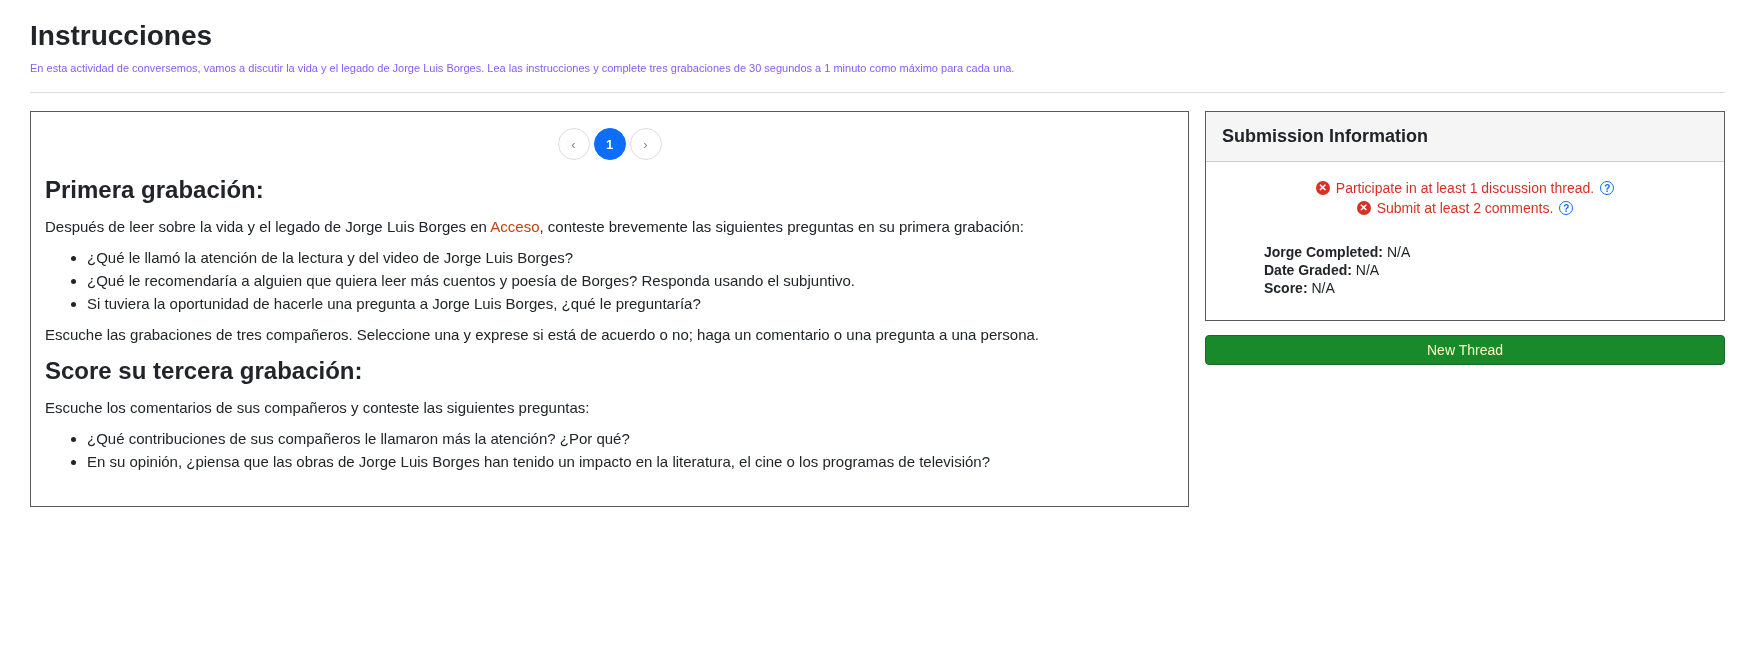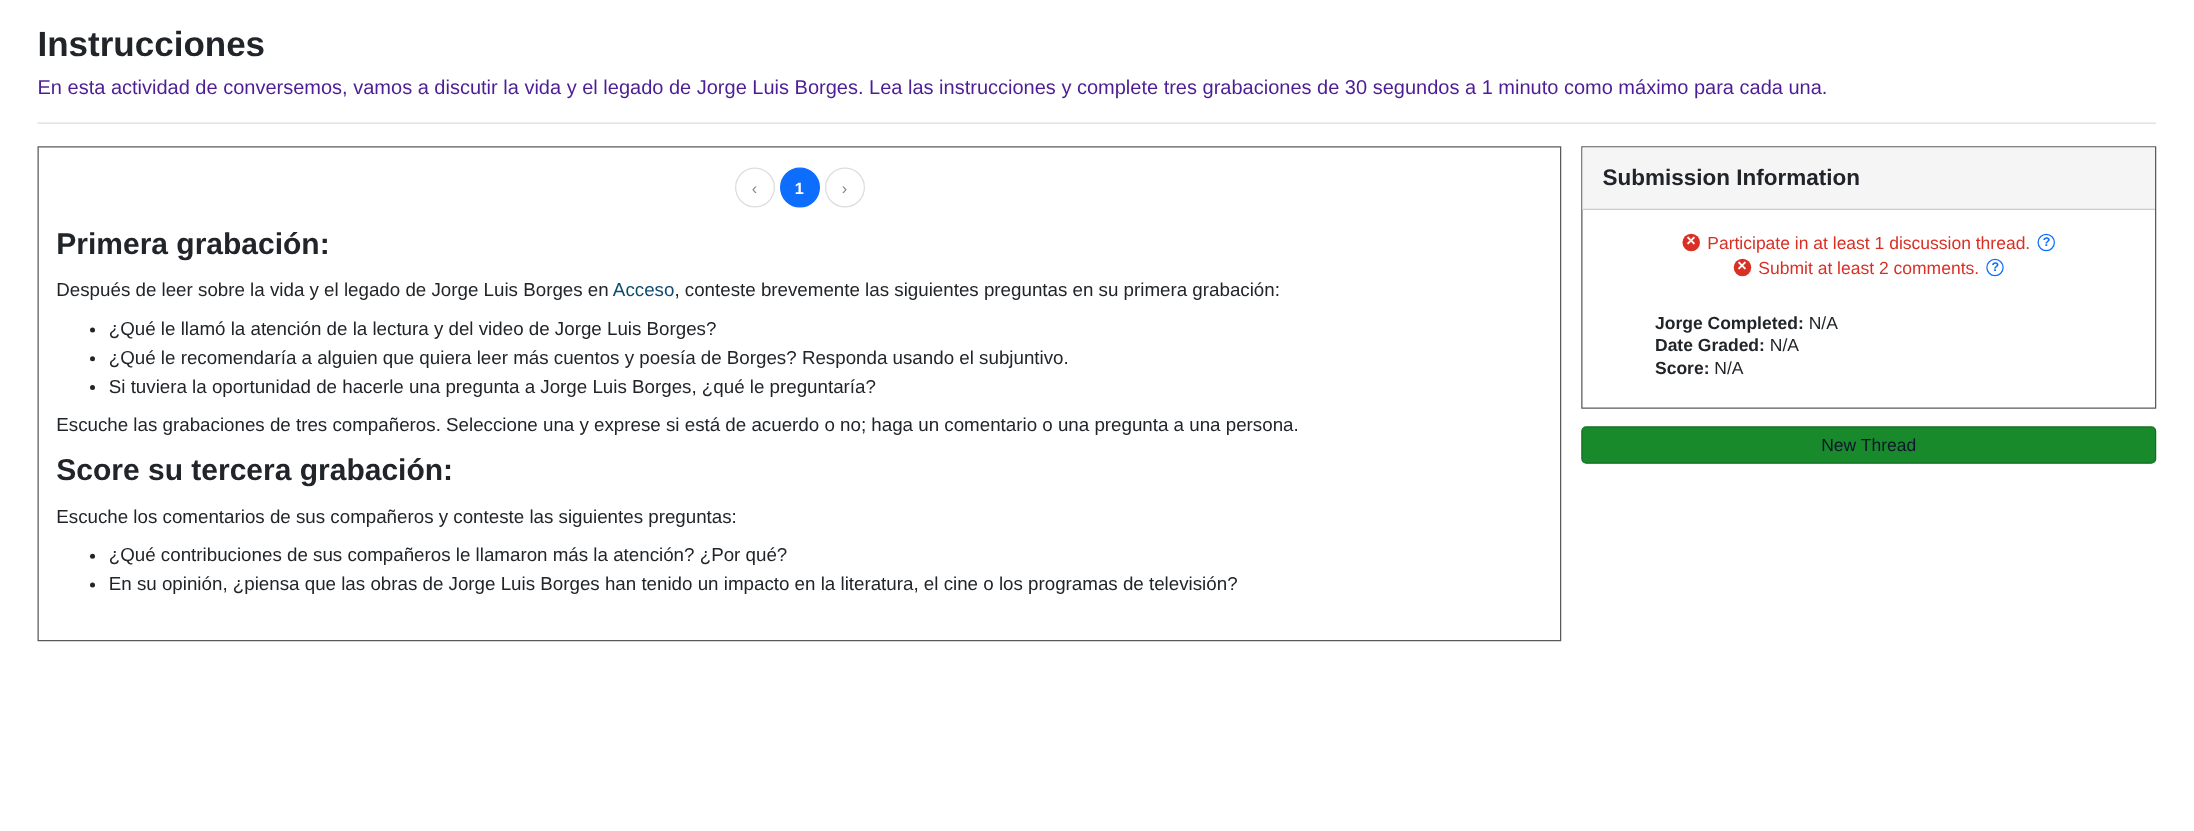--- a/index.html
+++ b/index.html
@@ -15,43 +15,43 @@
     }
     .instructions-header {
       margin-bottom: 12px;
     }
     .instructions-header h1 {
       font-size: 28px;
       font-weight: 700;
       margin-bottom: 10px;
     }
     .instructions-header p {
-      font-size: 16px;
-      color: #4c1d95;
+      font-size: 11px;
+      color: #8b5cf6;
     }
     hr.hdr {
       border: none;
       border-top: 1px solid #ddd;
       margin: 18px 0;
     }
     .layout {
       display: flex;
       gap: 16px;
       align-items: flex-start;
     }
     .panel {
       border: 1px solid #5a5a5a;
       background: #fff;
     }
     .main-panel {
       flex: 1;
       padding: 12px 14px 22px;
     }
     .side-panel {
-      width: 460px;
+      width: 520px;
     }
     .pager {
       display: flex;
       justify-content: center;
       align-items: center;
       gap: 4px;
       margin: 4px 0 16px;
     }
     .pager button {
       width: 32px;
@@ -83,21 +83,21 @@
     }
     .content ul {
       padding-left: 42px;
       margin-bottom: 14px;
     }
     .content li {
       font-size: 15px;
       margin-bottom: 6px;
     }
     .link {
-      color: #0c4a6e;
+      color: #c2410c;
       text-decoration: none;
       cursor: pointer;
     }
     .sub-header {
       background: #f5f5f5;
       border-bottom: 1px solid #ccc;
       padding: 14px 16px;
       font-size: 18px;
       font-weight: 600;
     }
@@ -142,21 +142,21 @@
     .meta {
       margin-top: 28px;
       margin-left: 42px;
       font-size: 14px;
     }
     .meta div { margin-bottom: 2px; }
     .meta b { font-weight: 700; }
     .new-thread-btn {
       margin: 14px 0 0 0;
       background: #198a2c;
-      color: #0f172a;
+      color: #fef9c3;
       border: 1px solid #146c22;
       padding: 6px 12px;
       font-size: 14px;
       border-radius: 4px;
       cursor: pointer;
     }
     .side-wrap { display: flex; flex-direction: column; }
   </style>
 </head>
 <body>

